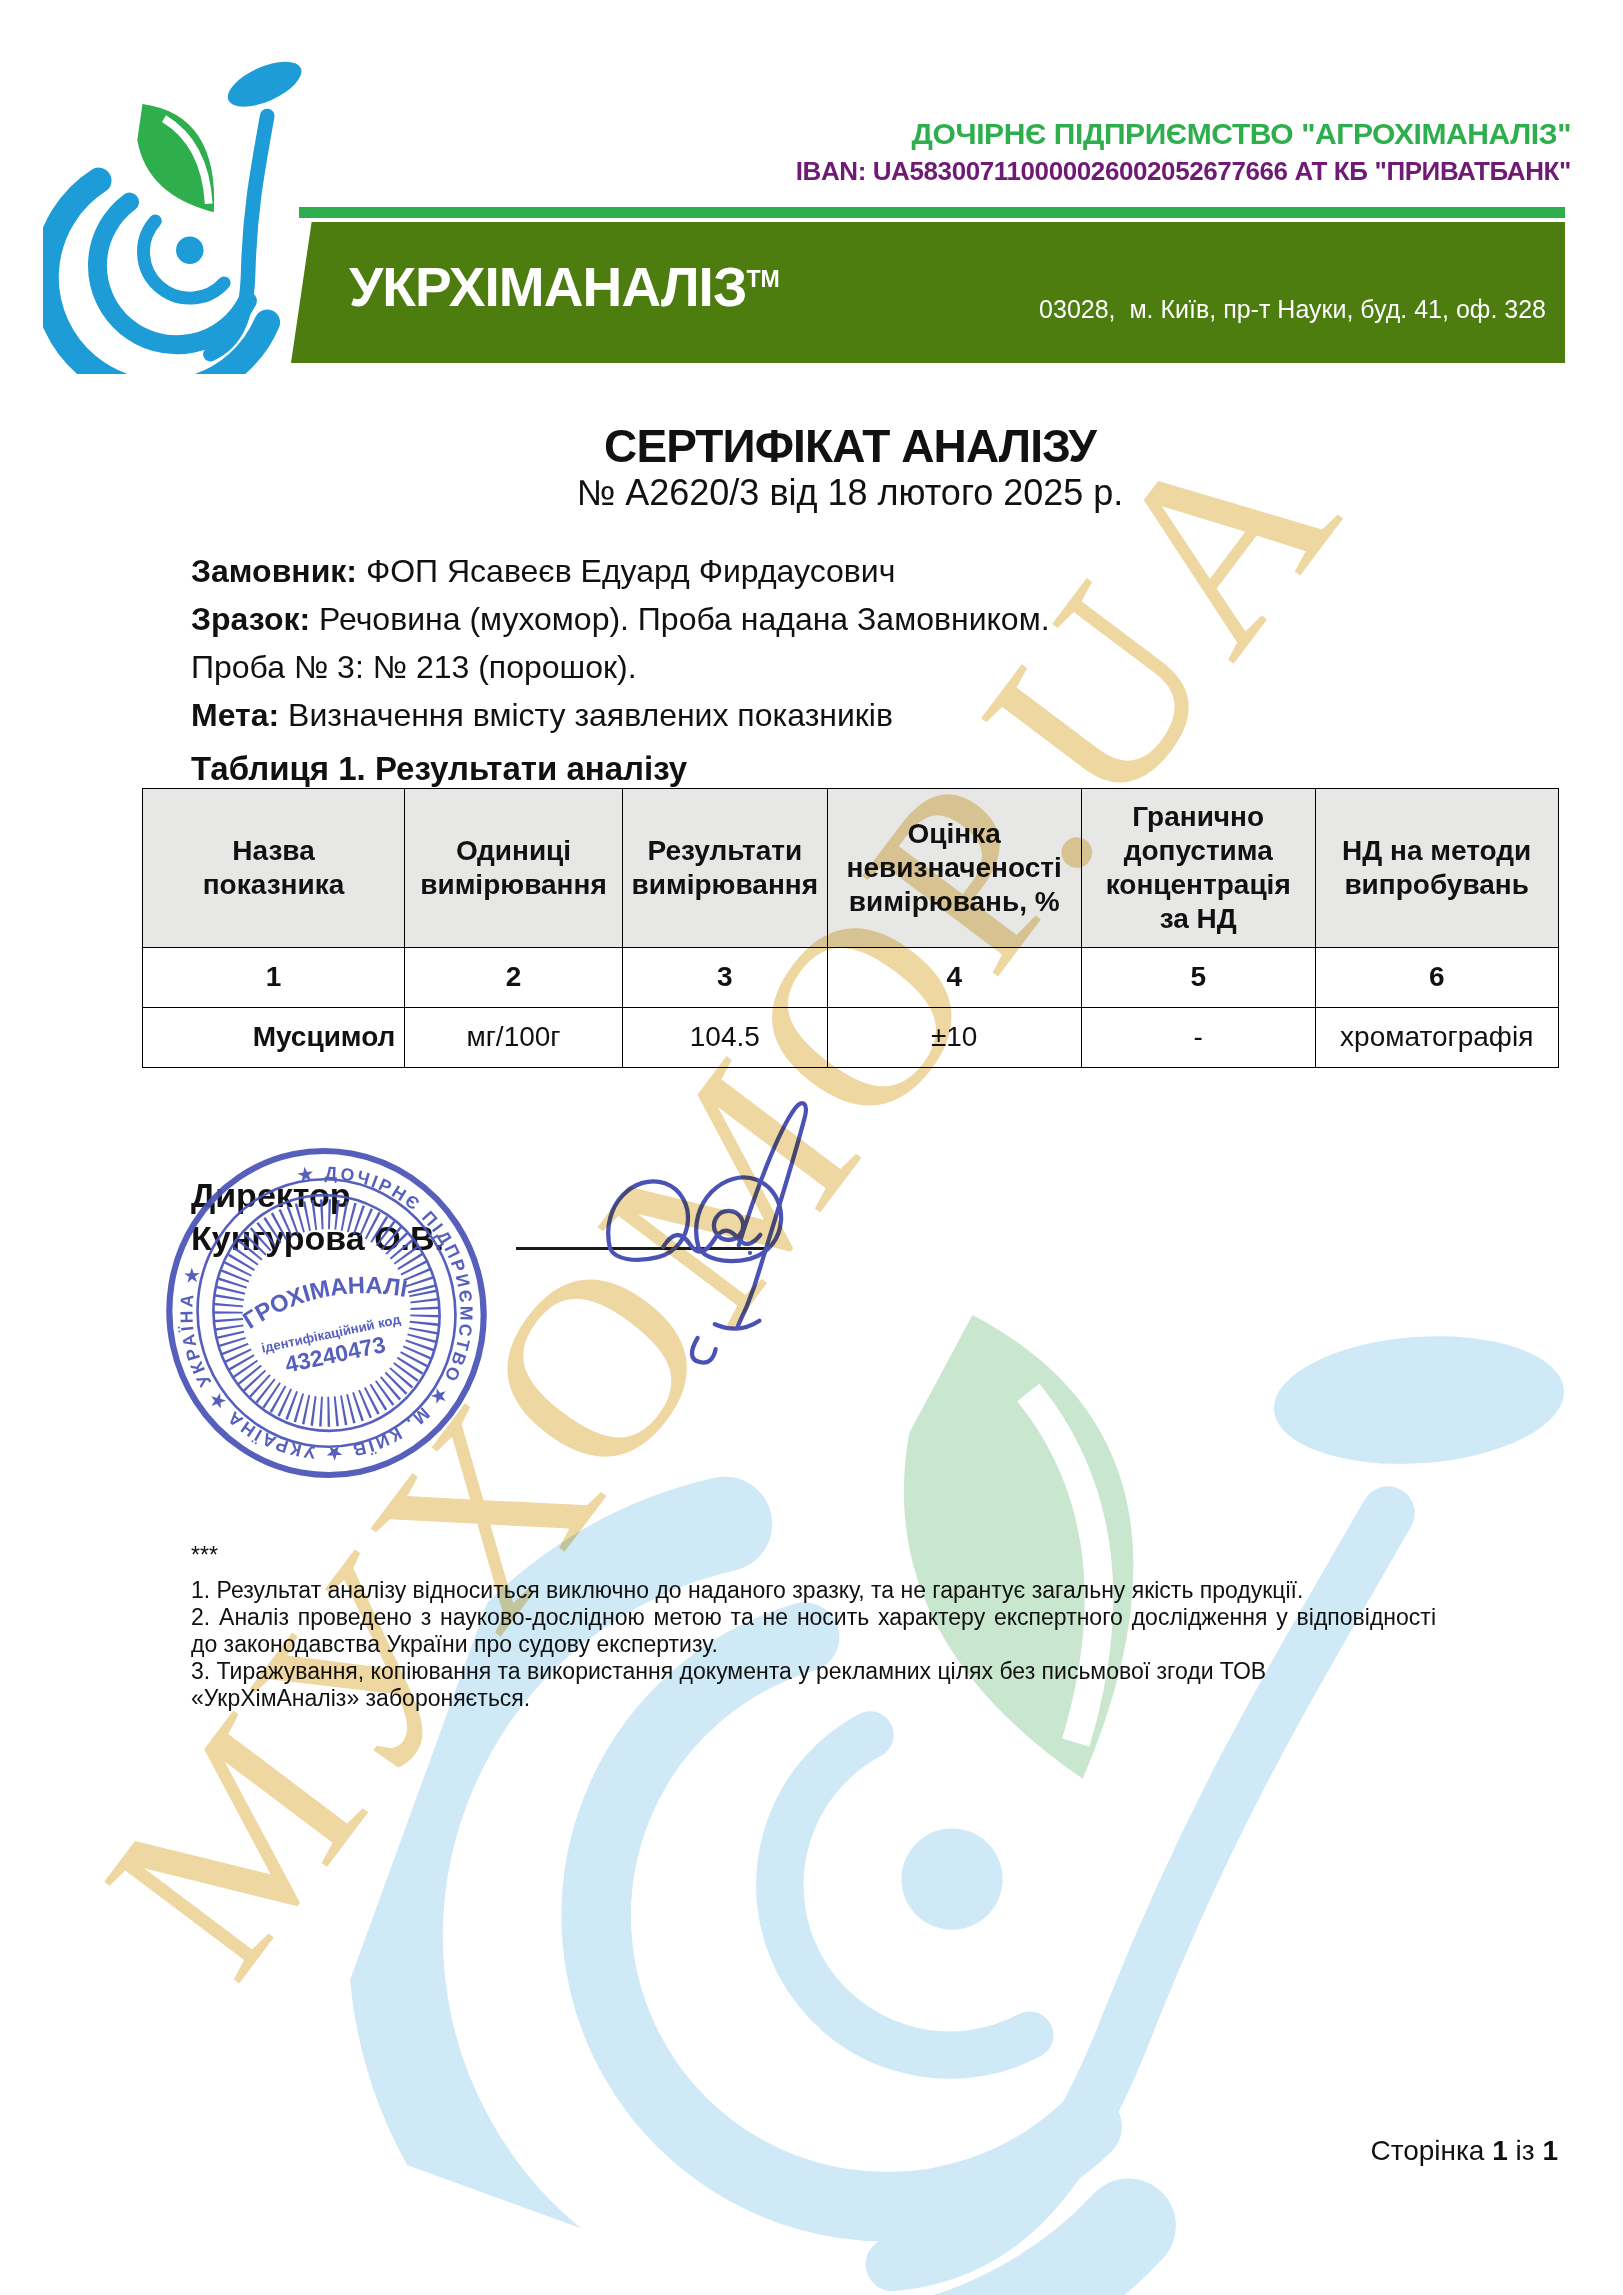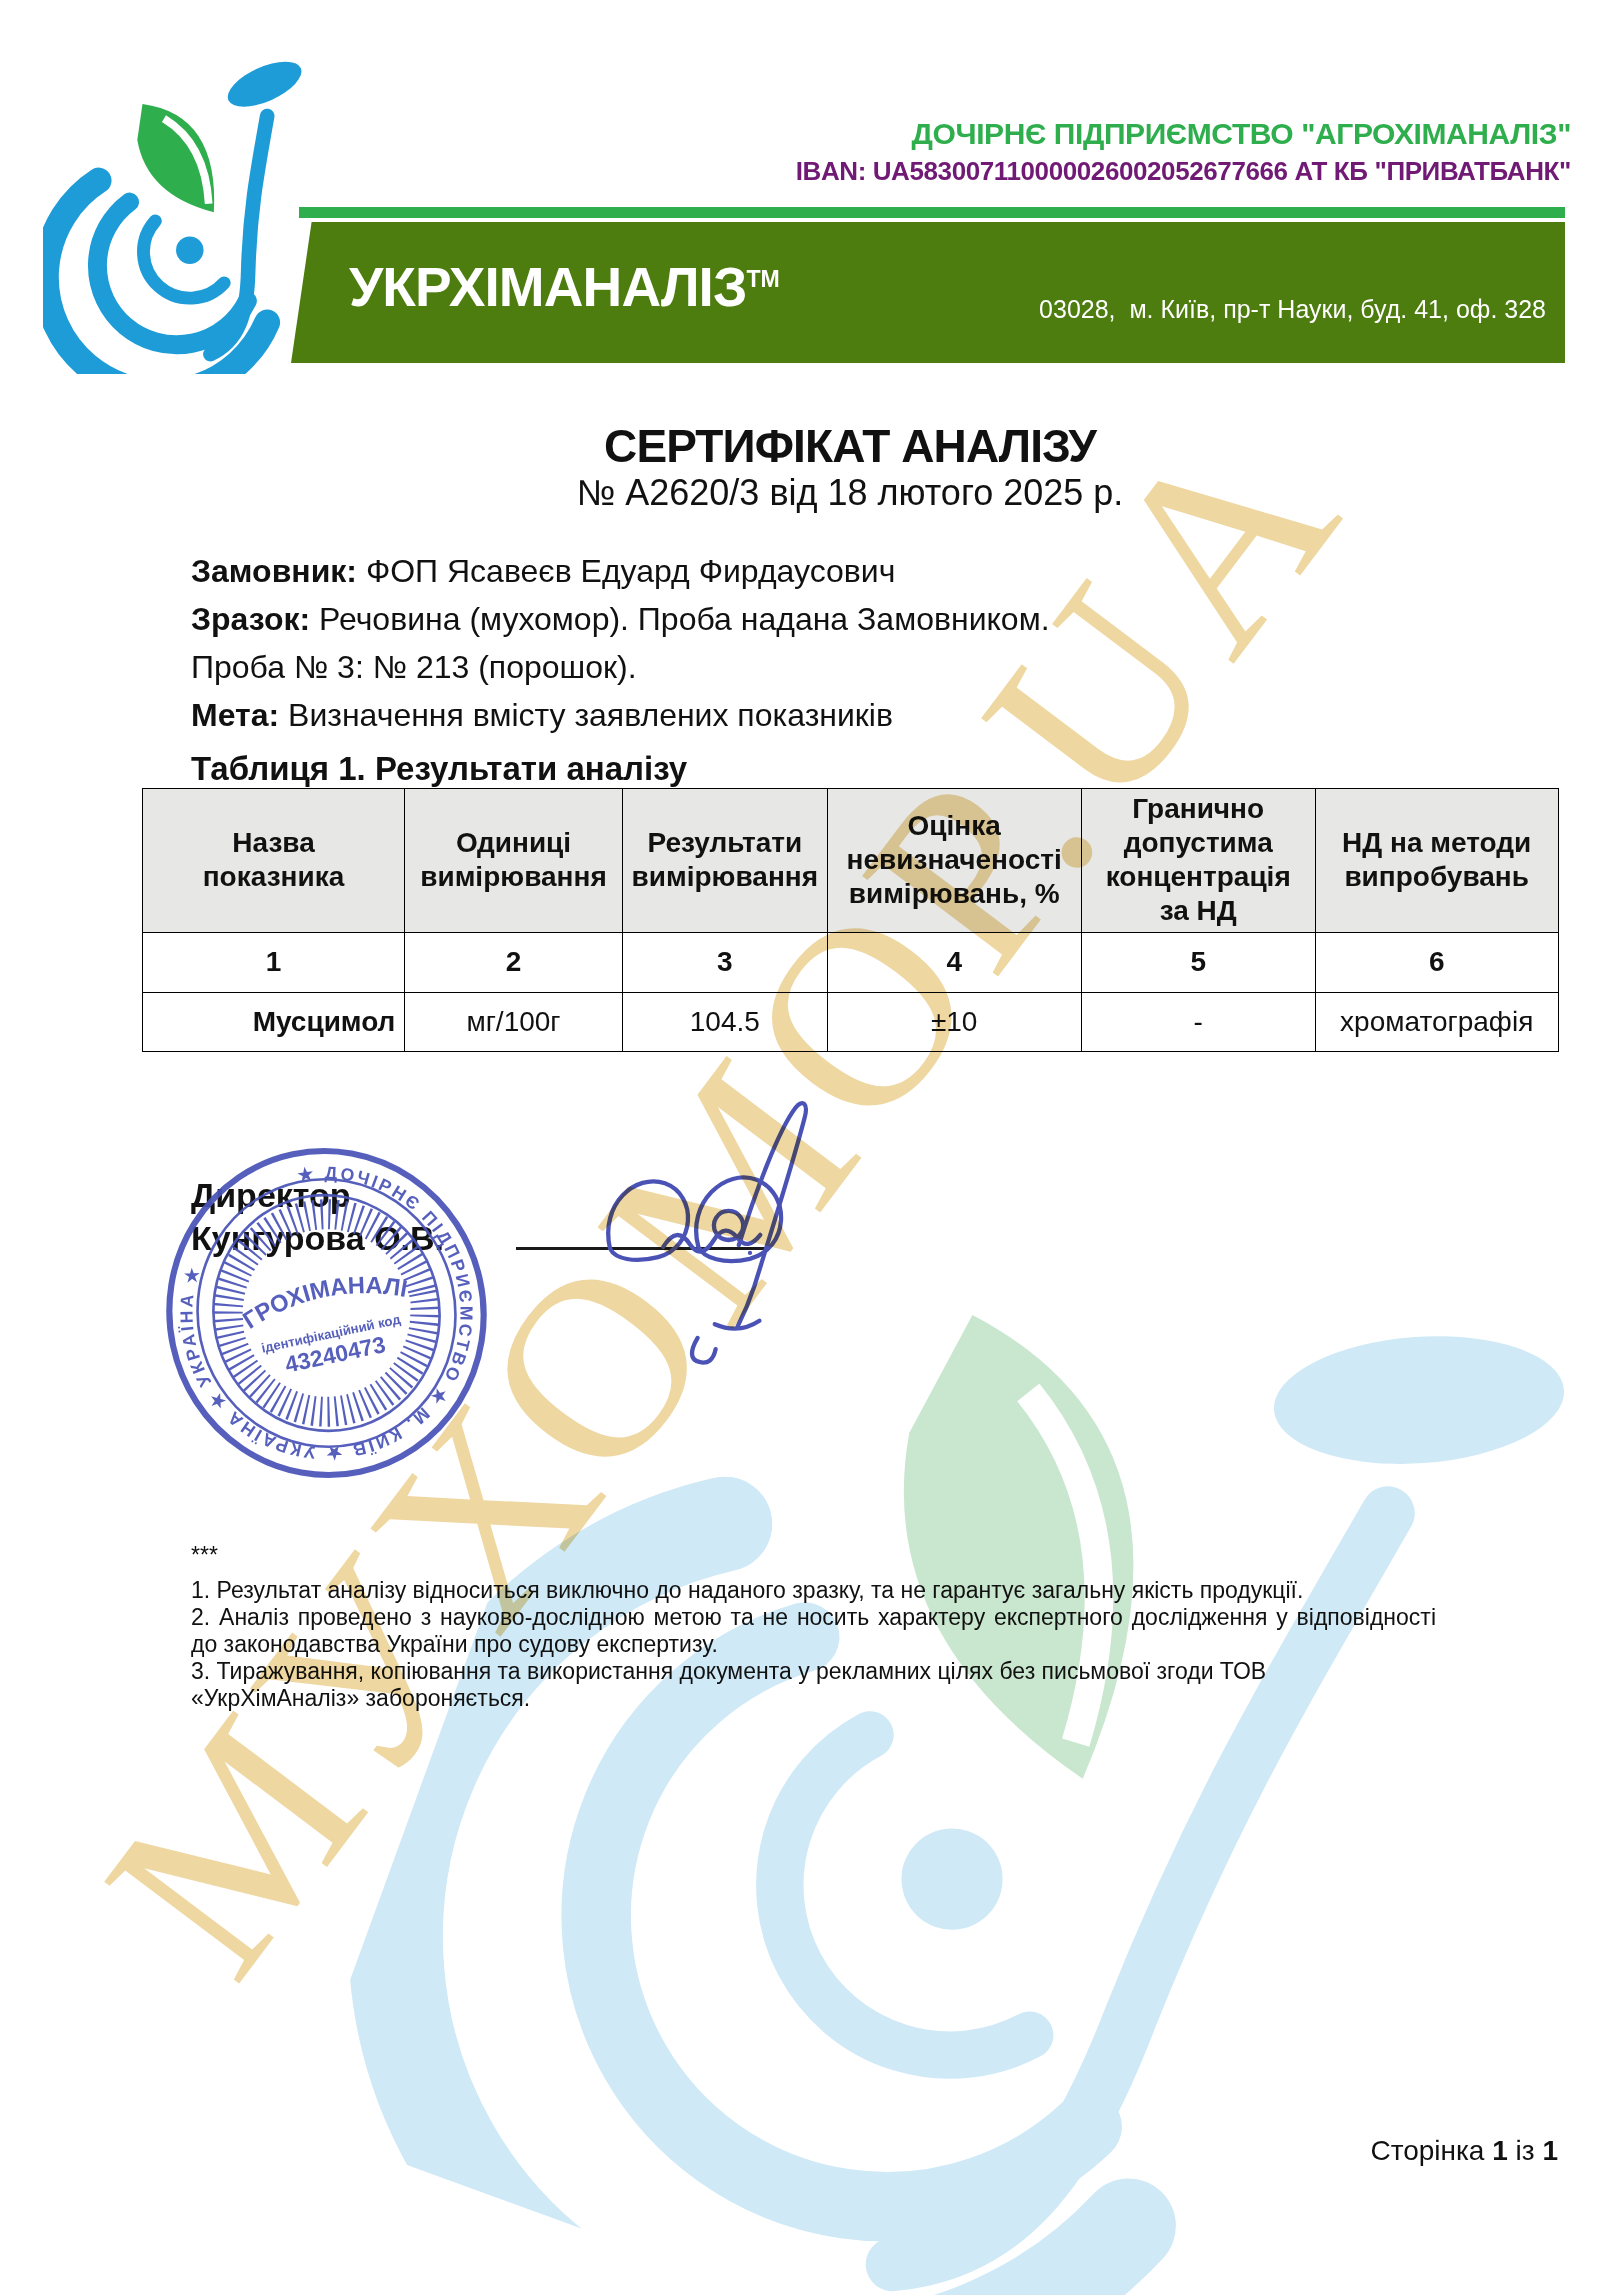--- a/index.html
+++ b/index.html
@@ -114,21 +114,21 @@
   <colgroup>
     <col style="width:262px">
       <col style="width:218px">
       <col style="width:204px">
     <col style="width:254px">
       <col style="width:234px">
       <col style="width:243px">
   </colgroup>
   <tbody>
       <tr class="hdr">
-    <th style="padding:4px 24px;">Назва показника</th>
+    <th style="padding:12px 24px;">Назва показника</th>
     <th>Одиниці вимірювання</th>
     <th>Результати вимірювання</th>
     <th>Оцінка невизначеності вимірювань, %</th>
     <th>Гранично допустима концентрація за НД</th>
     <th>НД на методи випробувань</th>
   </tr>
   <tr class="nums">
     <td>1</td>
     <td>2</td>
     <td>3</td>

